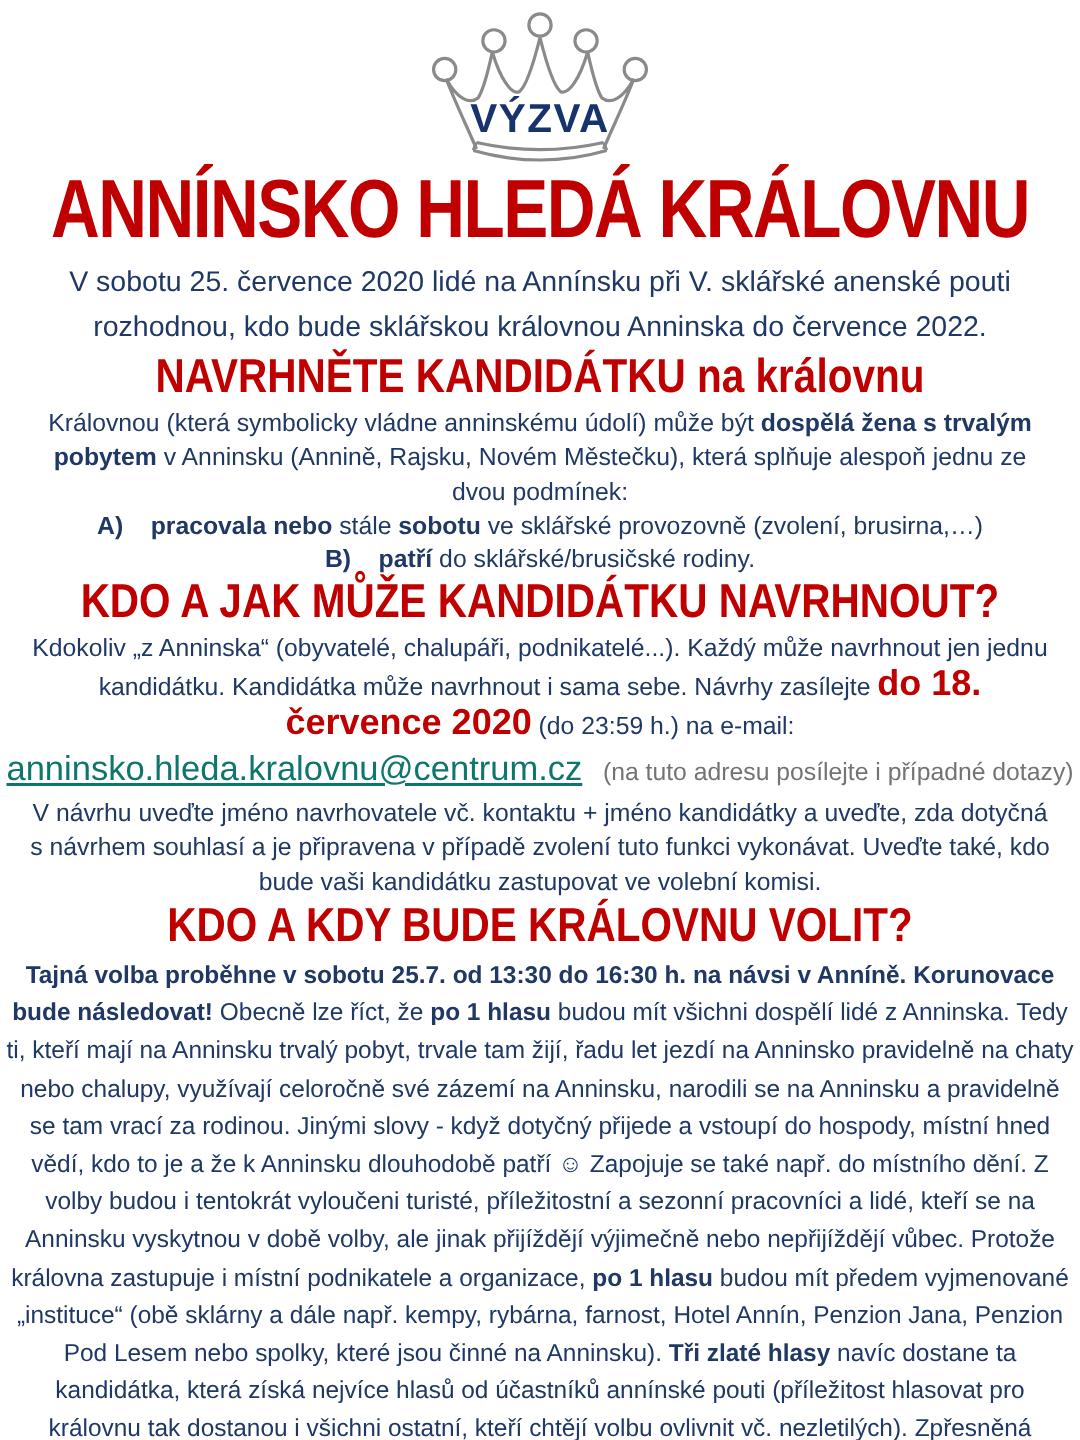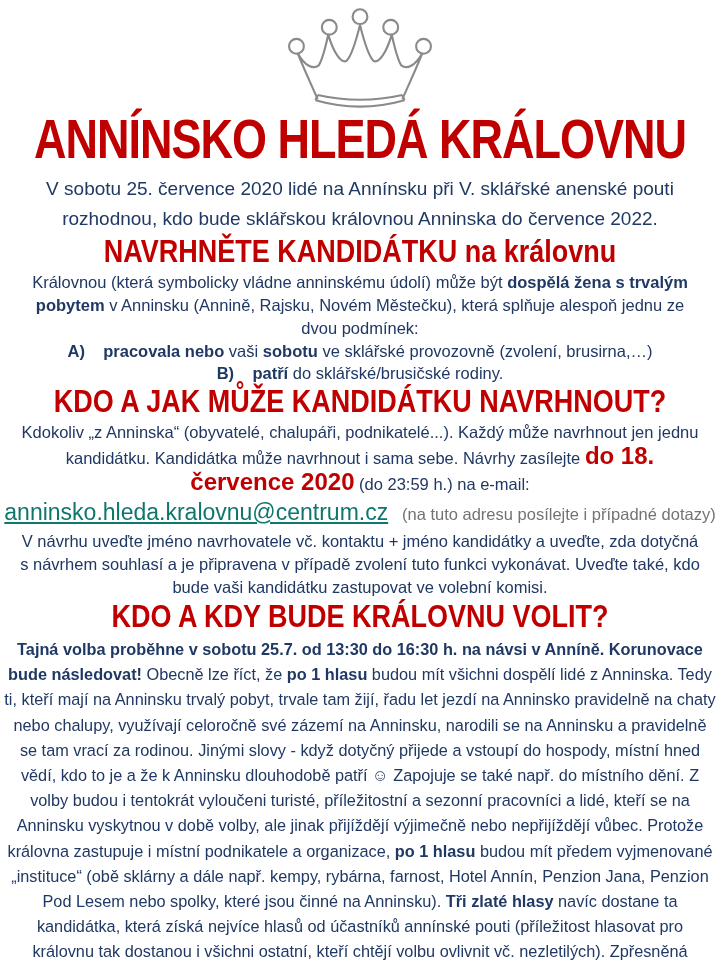--- a/index.html
+++ b/index.html
@@ -58,33 +58,34 @@
                C88,30 93,48 98,52
                C103,54 110,44 115,27
                C117,36 120,50 124,56
                C129,60 137,57 144,44
                C140,55 131,74 125,88"></path>
       <path d="M45,84 Q85,93 125,84"></path>
       <path d="M43,89 Q85,101 127,89"></path>
       <path d="M45,84 L43,89 M125,84 L127,89"></path>
     </g>
   </svg>
+  <div class="vyzva">VÝZVA</div>
 </div>
 
 <div class="h1-row">
   <div class="h1">ANNÍNSKO HLEDÁ KRÁLOVNU</div>
 </div>
 
 <div class="intro">V sobotu 25. července 2020 lidé na Annínsku při V. sklářské anenské pouti rozhodnou, kdo bude sklářskou královnou Anninska do července 2022.</div>
 
 <div class="h2-row">
   <div class="h2">NAVRHNĚTE KANDIDÁTKU na královnu</div>
 </div>
 <div class="para"><span>Královnou (která symbolicky vládne anninskému údolí) může být </span><span class="b">dospělá žena s trvalým pobytem</span><span> v Anninsku (Annině, Rajsku, Novém Městečku), která splňuje alespoň jednu ze dvou podmínek:</span></div>
-<div class="cond-item"><span class="b">A)&nbsp;&nbsp;&nbsp;&nbsp;</span><span class="b">pracovala nebo</span><span> vaši </span><span class="b">sobotu</span><span> ve sklářské provozovně (zvolení, brusirna,…)</span></div>
+<div class="cond-item"><span class="b">A)&nbsp;&nbsp;&nbsp;&nbsp;</span><span class="b">pracovala nebo</span><span> stále </span><span class="b">sobotu</span><span> ve sklářské provozovně (zvolení, brusirna,…)</span></div>
 <div class="cond-item"><span class="b">B)&nbsp;&nbsp;&nbsp;&nbsp;</span><span class="b">patří</span><span> do sklářské/brusičské rodiny.</span></div>
 
 <div class="h2-row">
   <div class="h2">KDO A JAK MŮŽE KANDIDÁTKU NAVRHNOUT?</div>
 </div>
 <div class="para"><span>Kdokoliv „z Anninska“ (obyvatelé, chalupáři, podnikatelé...). Každý může navrhnout jen jednu kandidátku. Kandidátka může navrhnout i sama sebe. Návrhy zasílejte </span><span class="big">do 18. července 2020</span><span> (do 23:59 h.) na e-mail:</span></div>
 <div class="email-line">
   <a href="#" class="email">anninsko.hleda.kralovnu@centrum.cz</a>
   <span class="email-note">&nbsp;&nbsp;<span>(na tuto adresu posílejte i případné dotazy)</span></span>
 </div>

